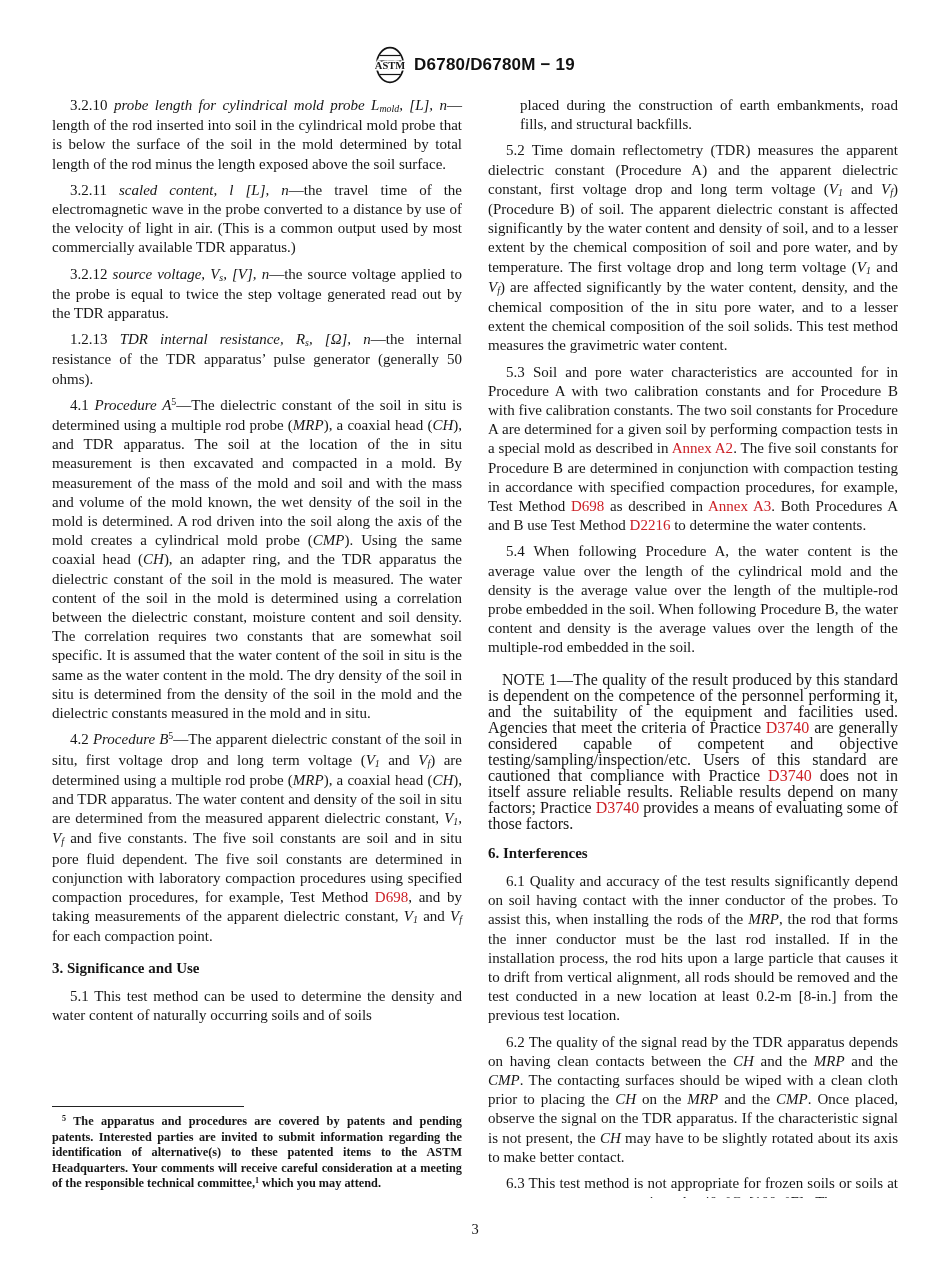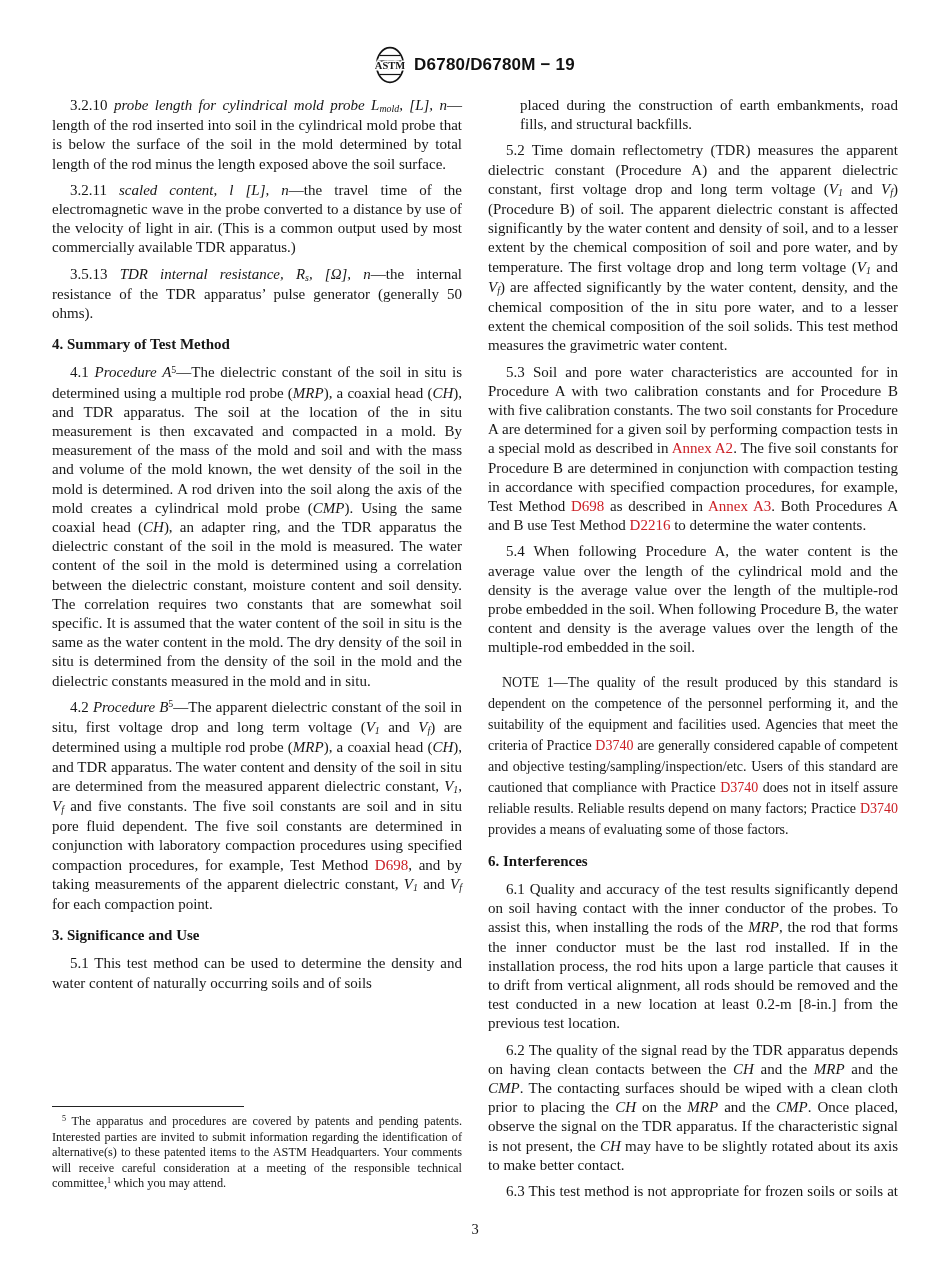--- a/index.html
+++ b/index.html
@@ -48,26 +48,26 @@
   p.block { margin: 0 0 7px 0; }
   p.para { text-indent: 18px; }
   p.para-cont { text-indent: 0; margin-left: 32px; }
   p.heading {
     font-weight: bold;
     text-align: left;
     text-indent: 0;
     margin: 12px 0 9px 0;
   }
   p.note {
-    font-size: 14px;
-    line-height: 21px;
+    font-size: 16px;
+    line-height: 16px;
     text-indent: 14px;
     margin: 14px 0 9px 0;
   }
-  .footnote-block { margin-top: auto; padding-bottom: 6px; }
+  .footnote-block { margin-top: auto; padding-bottom: 6px; font-weight: bold; }
   .footnote-rule {
     width: 192px;
     border-top: 1.2px solid #222;
     margin-bottom: 7px;
   }
   p.footnote {
     font-size: 12.3px;
     line-height: 15.2px;
     text-align: justify;
     text-indent: 10px;
@@ -102,22 +102,22 @@
       </svg>
     </span>
     <span class="doc-title">D6780/D6780M − 19</span>
   </div>
 
   <div class="columns">
     <div class="col col-left">
       <div class="blocks">
           <p class="block para"><span class="run ">3.2.10 </span><span class="run i">probe length for cylindrical mold probe L</span><span class="run isub">mold</span><span class="run i">, [L], n</span><span class="run ">—length of the rod inserted into soil in the cylindrical mold probe that is below the surface of the soil in the mold determined by total length of the rod minus the length exposed above the soil surface.</span></p>
           <p class="block para"><span class="run ">3.2.11 </span><span class="run i">scaled content, l [L], n</span><span class="run ">—the travel time of the electromagnetic wave in the probe converted to a distance by use of the velocity of light in air. (This is a common output used by most commercially available TDR apparatus.)</span></p>
-          <p class="block para"><span class="run ">3.5.13 </span><span class="run i">TDR internal resistance, R</span><span class="run isub">s</span><span class="run i">, [Ω], n</span><span class="run ">—the internal resistance of the TDR apparatus’ pulse generator (generally 50 ohms).</span></p>
-          <p class="block heading"><span class="run ">4. Summary of Test Method</span></p>
+          <p class="block para"><span class="run ">3.2.12 </span><span class="run i">source voltage, V</span><span class="run isub">s</span><span class="run i">, [V], n</span><span class="run ">—the source voltage applied to the probe is equal to twice the step voltage generated read out by the TDR apparatus.</span></p>
+          <p class="block para"><span class="run ">1.2.13 </span><span class="run i">TDR internal resistance, R</span><span class="run isub">s</span><span class="run i">, [Ω], n</span><span class="run ">—the internal resistance of the TDR apparatus’ pulse generator (generally 50 ohms).</span></p>
           <p class="block para"><span class="run ">4.1 </span><span class="run i">Procedure A</span><span class="run sup">5</span><span class="run ">—The dielectric constant of the soil in situ is determined using a multiple rod probe (</span><span class="run i">MRP</span><span class="run ">), a coaxial head (</span><span class="run i">CH</span><span class="run ">), and TDR apparatus. The soil at the location of the in situ measurement is then excavated and compacted in a mold. By measurement of the mass of the mold and soil and with the mass and volume of the mold known, the wet density of the soil in the mold is determined. A rod driven into the soil along the axis of the mold creates a cylindrical mold probe (</span><span class="run i">CMP</span><span class="run ">). Using the same coaxial head (</span><span class="run i">CH</span><span class="run ">), an adapter ring, and the TDR apparatus the dielectric constant of the soil in the mold is measured. The water content of the soil in the mold is determined using a correlation between the dielectric constant, moisture content and soil density. The correlation requires two constants that are somewhat soil specific. It is assumed that the water content of the soil in situ is the same as the water content in the mold. The dry density of the soil in situ is determined from the density of the soil in the mold and the dielectric constants measured in the mold and in situ.</span></p>
           <p class="block para"><span class="run ">4.2 </span><span class="run i">Procedure B</span><span class="run sup">5</span><span class="run ">—The apparent dielectric constant of the soil in situ, first voltage drop and long term voltage (</span><span class="run i">V</span><span class="run isub">1</span><span class="run "> and </span><span class="run i">V</span><span class="run isub">f</span><span class="run ">) are determined using a multiple rod probe (</span><span class="run i">MRP</span><span class="run ">), a coaxial head (</span><span class="run i">CH</span><span class="run ">), and TDR apparatus. The water content and density of the soil in situ are determined from the measured apparent dielectric constant, </span><span class="run i">V</span><span class="run isub">1</span><span class="run ">, </span><span class="run i">V</span><span class="run isub">f</span><span class="run "> and five constants. The five soil constants are soil and in situ pore fluid dependent. The five soil constants are determined in conjunction with laboratory compaction procedures using specified compaction procedures, for example, Test Method </span><span class="run link">D698</span><span class="run ">, and by taking measurements of the apparent dielectric constant, </span><span class="run i">V</span><span class="run isub">1</span><span class="run "> and </span><span class="run i">V</span><span class="run isub">f</span><span class="run "> for each compaction point.</span></p>
           <p class="block heading"><span class="run ">3. Significance and Use</span></p>
           <p class="block para"><span class="run ">5.1 This test method can be used to determine the density and water content of naturally occurring soils and of soils</span></p>
         </div>
       <div class="footnote-block">
         <div class="footnote-rule"></div>
         <p class="footnote"><span class="run sup">5</span><span class="run "> The apparatus and procedures are covered by patents and pending patents. Interested parties are invited to submit information regarding the identification of alternative(s) to these patented items to the ASTM Headquarters. Your comments will receive careful consideration at a meeting of the responsible technical committee,</span><span class="run sup">1</span><span class="run "> which you may attend.</span></p>
       </div>
     </div>

